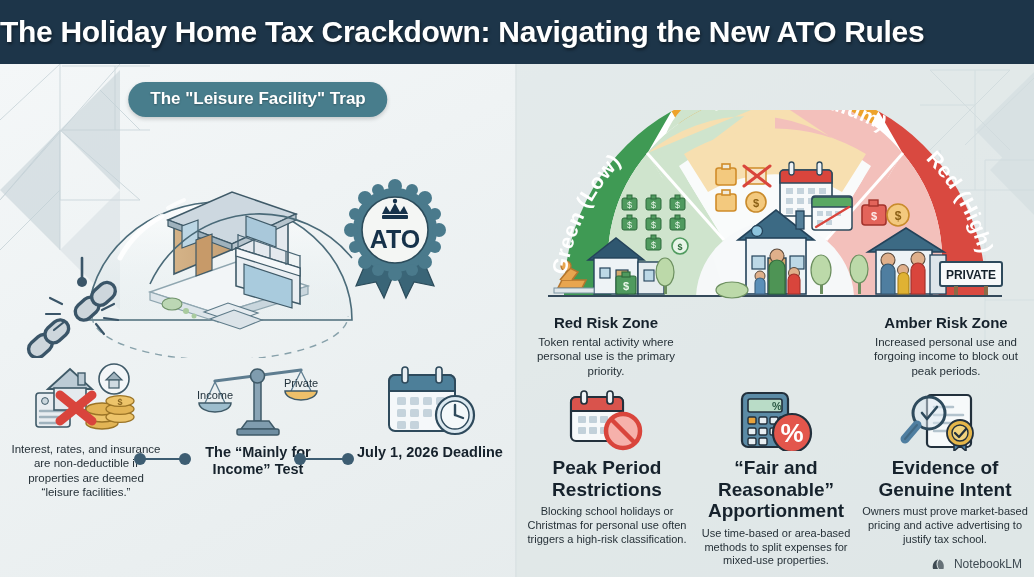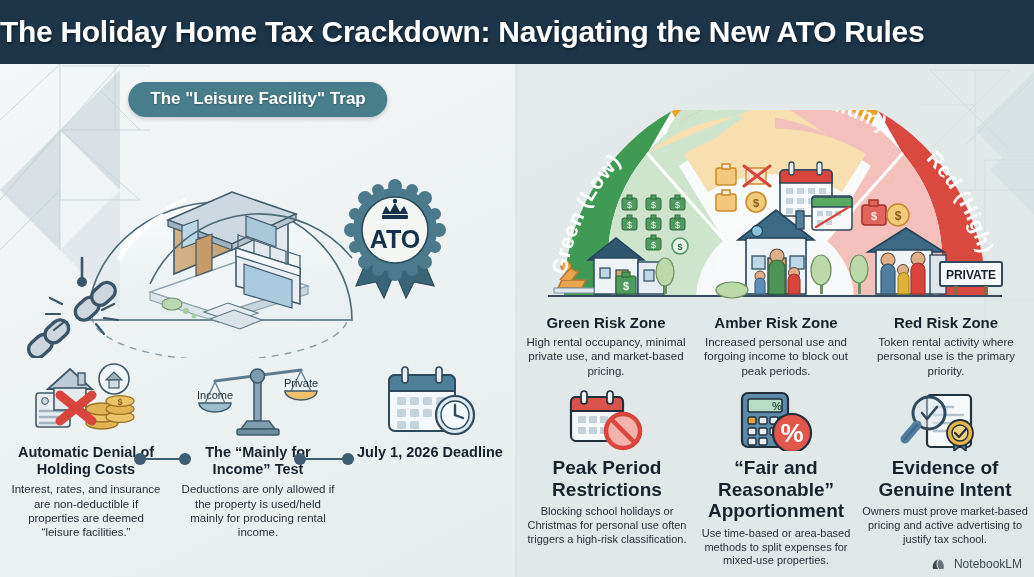--- a/index.html
+++ b/index.html
@@ -291,21 +291,20 @@
             <circle cx="88" cy="20" r="15" fill="#f3f6f8" stroke="#3f5a68" stroke-width="1.6"></circle>
             <polygon points="80,21 88,13 96,21" fill="#9fb2bd" stroke="#3f5a68" stroke-width="1.2"></polygon>
             <rect x="83" y="21" width="10" height="8" fill="#cfdae1" stroke="#3f5a68" stroke-width="1.2"></rect>
 
             <g stroke="#d9443c" stroke-width="9" stroke-linecap="round">
               <path d="M34 36 L66 62"></path>
                 <path d="M66 36 L34 62"></path>
             </g>
           </svg>
         </div>
-        <div class="step-title">Automatic Denial of Holding Costs</div>
         <div class="step-desc">Interest, rates, and insurance are non-deductible if properties are deemed “leisure facilities.”</div>
       </div>
 
       <div class="step">
         <div class="step-icon">
           <svg width="130" height="78" viewBox="0 0 130 78">
             <rect x="61" y="14" width="7" height="48" fill="#8aa4b5" stroke="#3f5a68" stroke-width="1.5"></rect>
             <polygon points="48,70 82,70 76,62 54,62" fill="#7f9cae" stroke="#3f5a68" stroke-width="1.5"></polygon>
             <rect x="44" y="70" width="42" height="6" rx="2" fill="#6f8ea2" stroke="#3f5a68" stroke-width="1.5"></rect>
             <line x1="22" y1="22" x2="108" y2="11" stroke="#5e7d90" stroke-width="3.2" stroke-linecap="round"></line>
@@ -314,21 +313,20 @@
               <path d="M22 23 L12 44 M22 23 L32 44"></path>
               <path d="M108 12 L98 32 M108 12 L118 32"></path>
             </g>
             <path d="M6 44 A16 9 0 0 0 38 44 Z" fill="#9dbdcd" stroke="#3f5a68" stroke-width="1.5"></path>
             <path d="M92 32 A16 9 0 0 0 124 32 Z" fill="#eec06a" stroke="#3f5a68" stroke-width="1.5"></path>
             <text x="22" y="40" font-size="11" fill="#22323c" text-anchor="middle">Income</text>
             <text x="108" y="28" font-size="11" fill="#22323c" text-anchor="middle">Private</text>
           </svg>
         </div>
         <div class="step-title">The “Mainly for Income” Test</div>
-        <div class="step-desc">Deductions are only allowed if the property is used/held mainly for producing rental income.</div>
       </div>
 
       <div class="step">
         <div class="step-icon">
           <svg width="110" height="78" viewBox="0 0 110 78">
             <rect x="14" y="16" width="66" height="56" rx="6" fill="#f5f8fa" stroke="#2e4a5c" stroke-width="2"></rect>
             <path d="M14 22 a6 6 0 0 1 6 -6 h54 a6 6 0 0 1 6 6 v10 h-66 z" fill="#4d7f99" stroke="#2e4a5c" stroke-width="2"></path>
             <rect x="27" y="8" width="6" height="16" rx="3" fill="#e7edf1" stroke="#2e4a5c" stroke-width="1.6"></rect>
             <rect x="61" y="8" width="6" height="16" rx="3" fill="#e7edf1" stroke="#2e4a5c" stroke-width="1.6"></rect>
             <g fill="#c5d3dc">
@@ -570,30 +568,26 @@
       <text font-size="21" font-weight="bold" fill="#ffffff" letter-spacing="0.5">
         <textPath href="#arcAmber" startOffset="24%">Amber (Medium)</textPath>
       </text>
       <text font-size="21" font-weight="bold" fill="#ffffff" letter-spacing="0.5">
         <textPath href="#arcRed" startOffset="12%">Red (High)</textPath>
       </text>
     </svg>
 
     <div class="zone-row">
       <div class="zone">
-        <div class="zone-title">Green Risk Zone</div>
-        <div class="zone-desc">High rental occupancy, minimal private use, and market-based pricing.</div>
+        <div class="zone-title">Red Risk Zone</div>
+        <div class="zone-desc">Token rental activity where personal use is the primary priority.</div>
       </div>
       <div class="zone">
         <div class="zone-title">Amber Risk Zone</div>
         <div class="zone-desc">Increased personal use and forgoing income to block out peak periods.</div>
-      </div>
-      <div class="zone">
-        <div class="zone-title">Red Risk Zone</div>
-        <div class="zone-desc">Token rental activity where personal use is the primary priority.</div>
       </div>
     </div>
 
     <div class="compliance-row">
 
       <div class="comp">
         <div class="comp-icon">
           <svg width="96" height="62" viewBox="0 0 96 62">
             <rect x="12" y="8" width="52" height="44" rx="5" fill="#f6f9fa" stroke="#22303c" stroke-width="2.2"></rect>
             <path d="M12 13 a5 5 0 0 1 5 -5 h42 a5 5 0 0 1 5 5 v9 h-52 z" fill="#d9534c" stroke="#22303c" stroke-width="2"></path>

